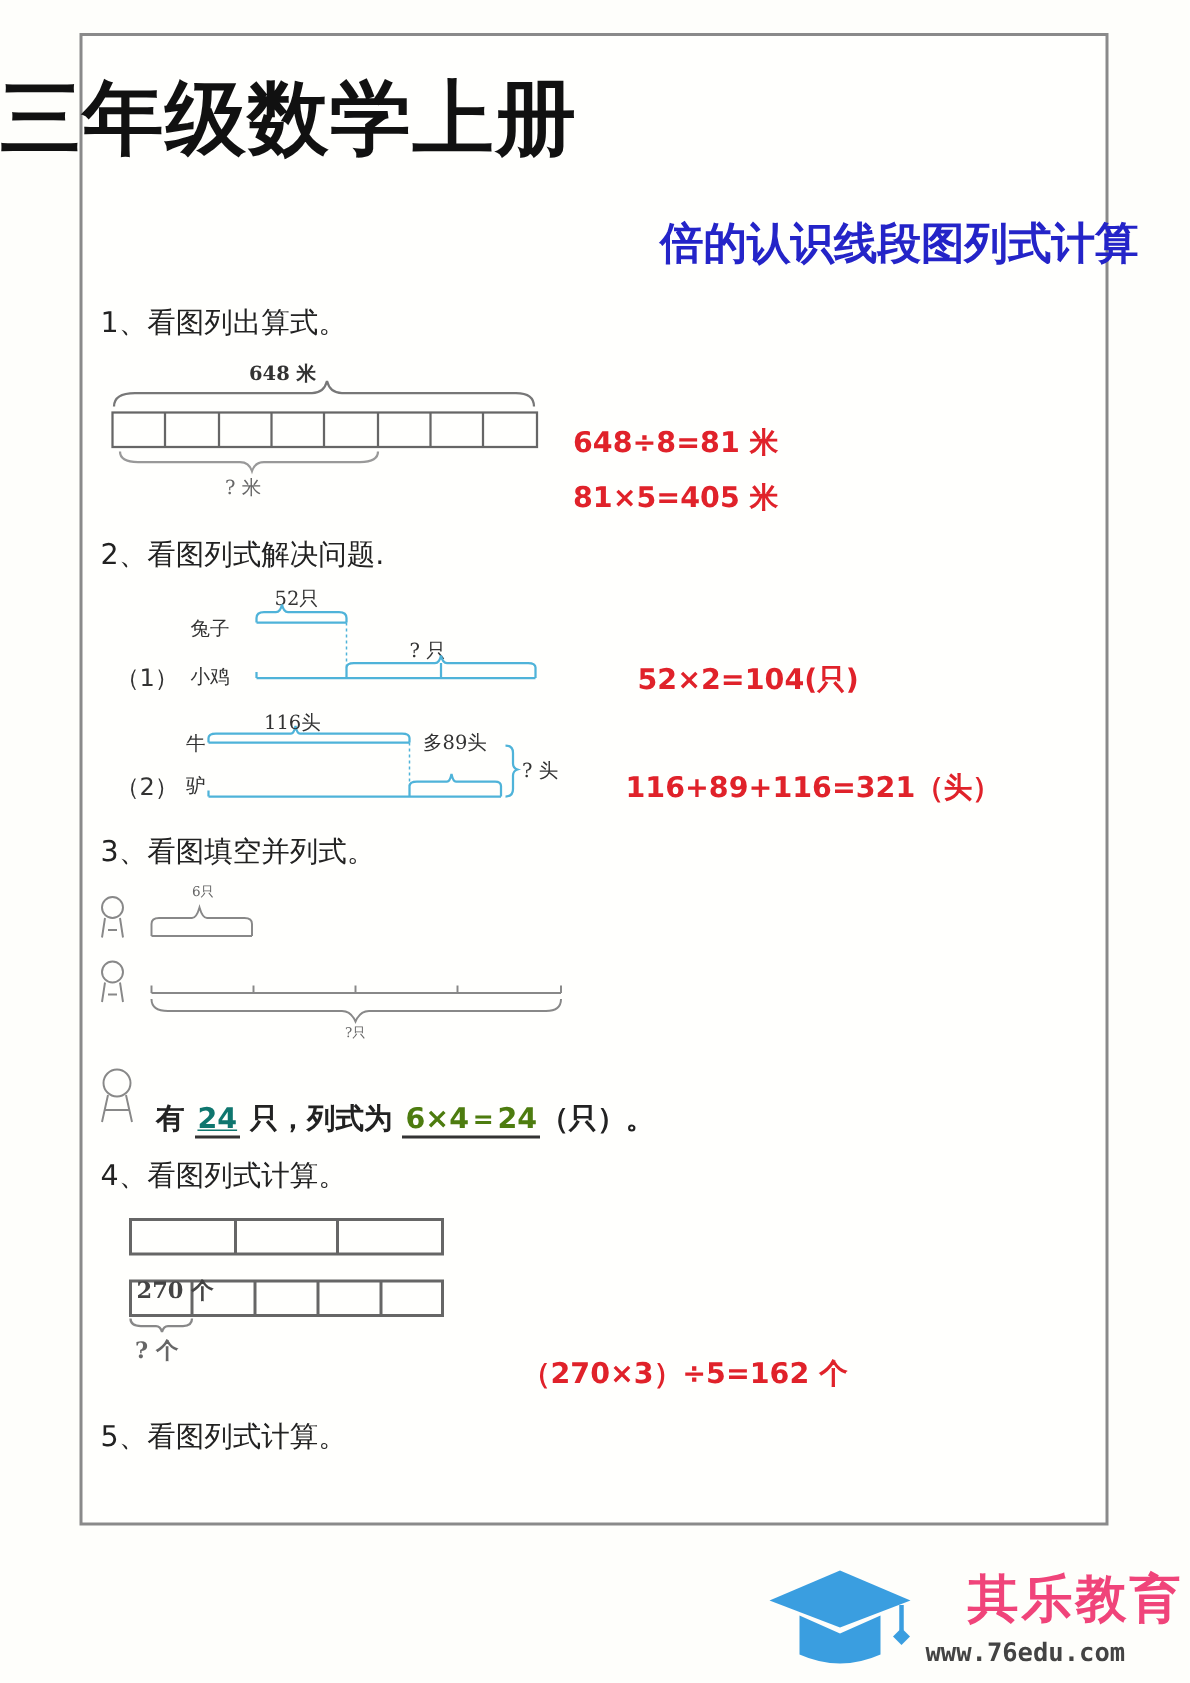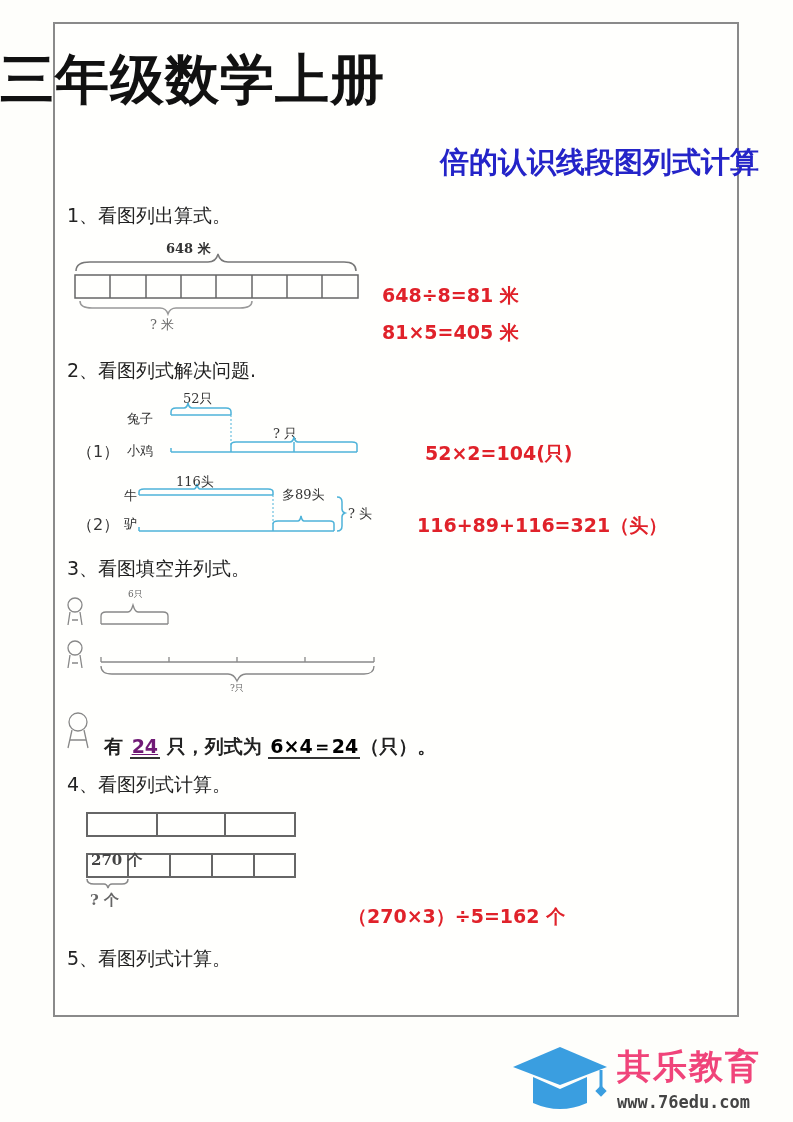--- a/index.html
+++ b/index.html
@@ -110,23 +110,23 @@
     <line x1="101" y1="657" x2="101" y2="662"></line>
       <line x1="169" y1="657" x2="169" y2="662"></line>
     <line x1="237" y1="657" x2="237" y2="662"></line>
       <line x1="305" y1="657" x2="305" y2="662"></line>
     <line x1="374" y1="657" x2="374" y2="662"></line>
     <path d="M101 666 Q101 674 112 674 L228 674 Q234 674 237 681 Q240 674 246 674 L364 674 Q374 674 374 666"></path>
   </g>
 </svg>
 <div class="abs" style="left:104px; top:734px; font-size:19px; font-weight:bold; color:#222; line-height:24px;">
   <span>有</span>
-  <span class="u" style="color:#701a75;text-decoration:underline;">24</span>
+  <span class="u" style="color:#0f766e;text-decoration:underline;">24</span>
   <span>只，列式为</span>
-  <span class="u" style="color:#000000;">6×4＝24</span><span>（只）。</span>
+  <span class="u" style="color:#4d7c0f;">6×4＝24</span><span>（只）。</span>
 </div>
 
 <div class="abs q" style="left:67px; top:772px;">4、看图列式计算。</div>
 <svg style="left:0; top:0;" width="793" height="1122">
   <g fill="none" stroke="#666" stroke-width="2">
     <rect x="87" y="813" width="208" height="23"></rect>
     <line x1="157" y1="813" x2="157" y2="836"></line>
       <line x1="225" y1="813" x2="225" y2="836"></line>
     <rect x="87" y="854" width="208" height="23"></rect>
     <line x1="128" y1="854" x2="128" y2="877"></line>
@@ -141,14 +141,14 @@
 <div class="abs ans" style="left:348px; top:904px;">（270×3）÷5=162 个</div>
 
 <div class="abs q" style="left:67px; top:946px;">5、看图列式计算。</div>
 
 <svg style="left:513px; top:1045px;" width="95" height="70">
   <polygon points="0,22 47,2 94,22 47,40" fill="#3a9ee0"></polygon>
   <path d="M20 32 L20 58 Q47 70 74 58 L74 32 L47 44 Z" fill="#3a9ee0"></path>
   <line x1="88" y1="25" x2="88" y2="42" stroke="#3a9ee0" stroke-width="3"></line>
   <rect x="84" y="42" width="8" height="8" fill="#3a9ee0" transform="rotate(45 88 46)"></rect>
 </svg>
-<div class="abs logo-text" style="left:617px; top:1046px;">其乐教育</div>
+<div class="abs logo-text" style="left:645px; top:1046px;">其乐教育</div>
 <div class="abs logo-url" style="left:617px; top:1092px;">www.76edu.com</div>
 
 </body></html>

